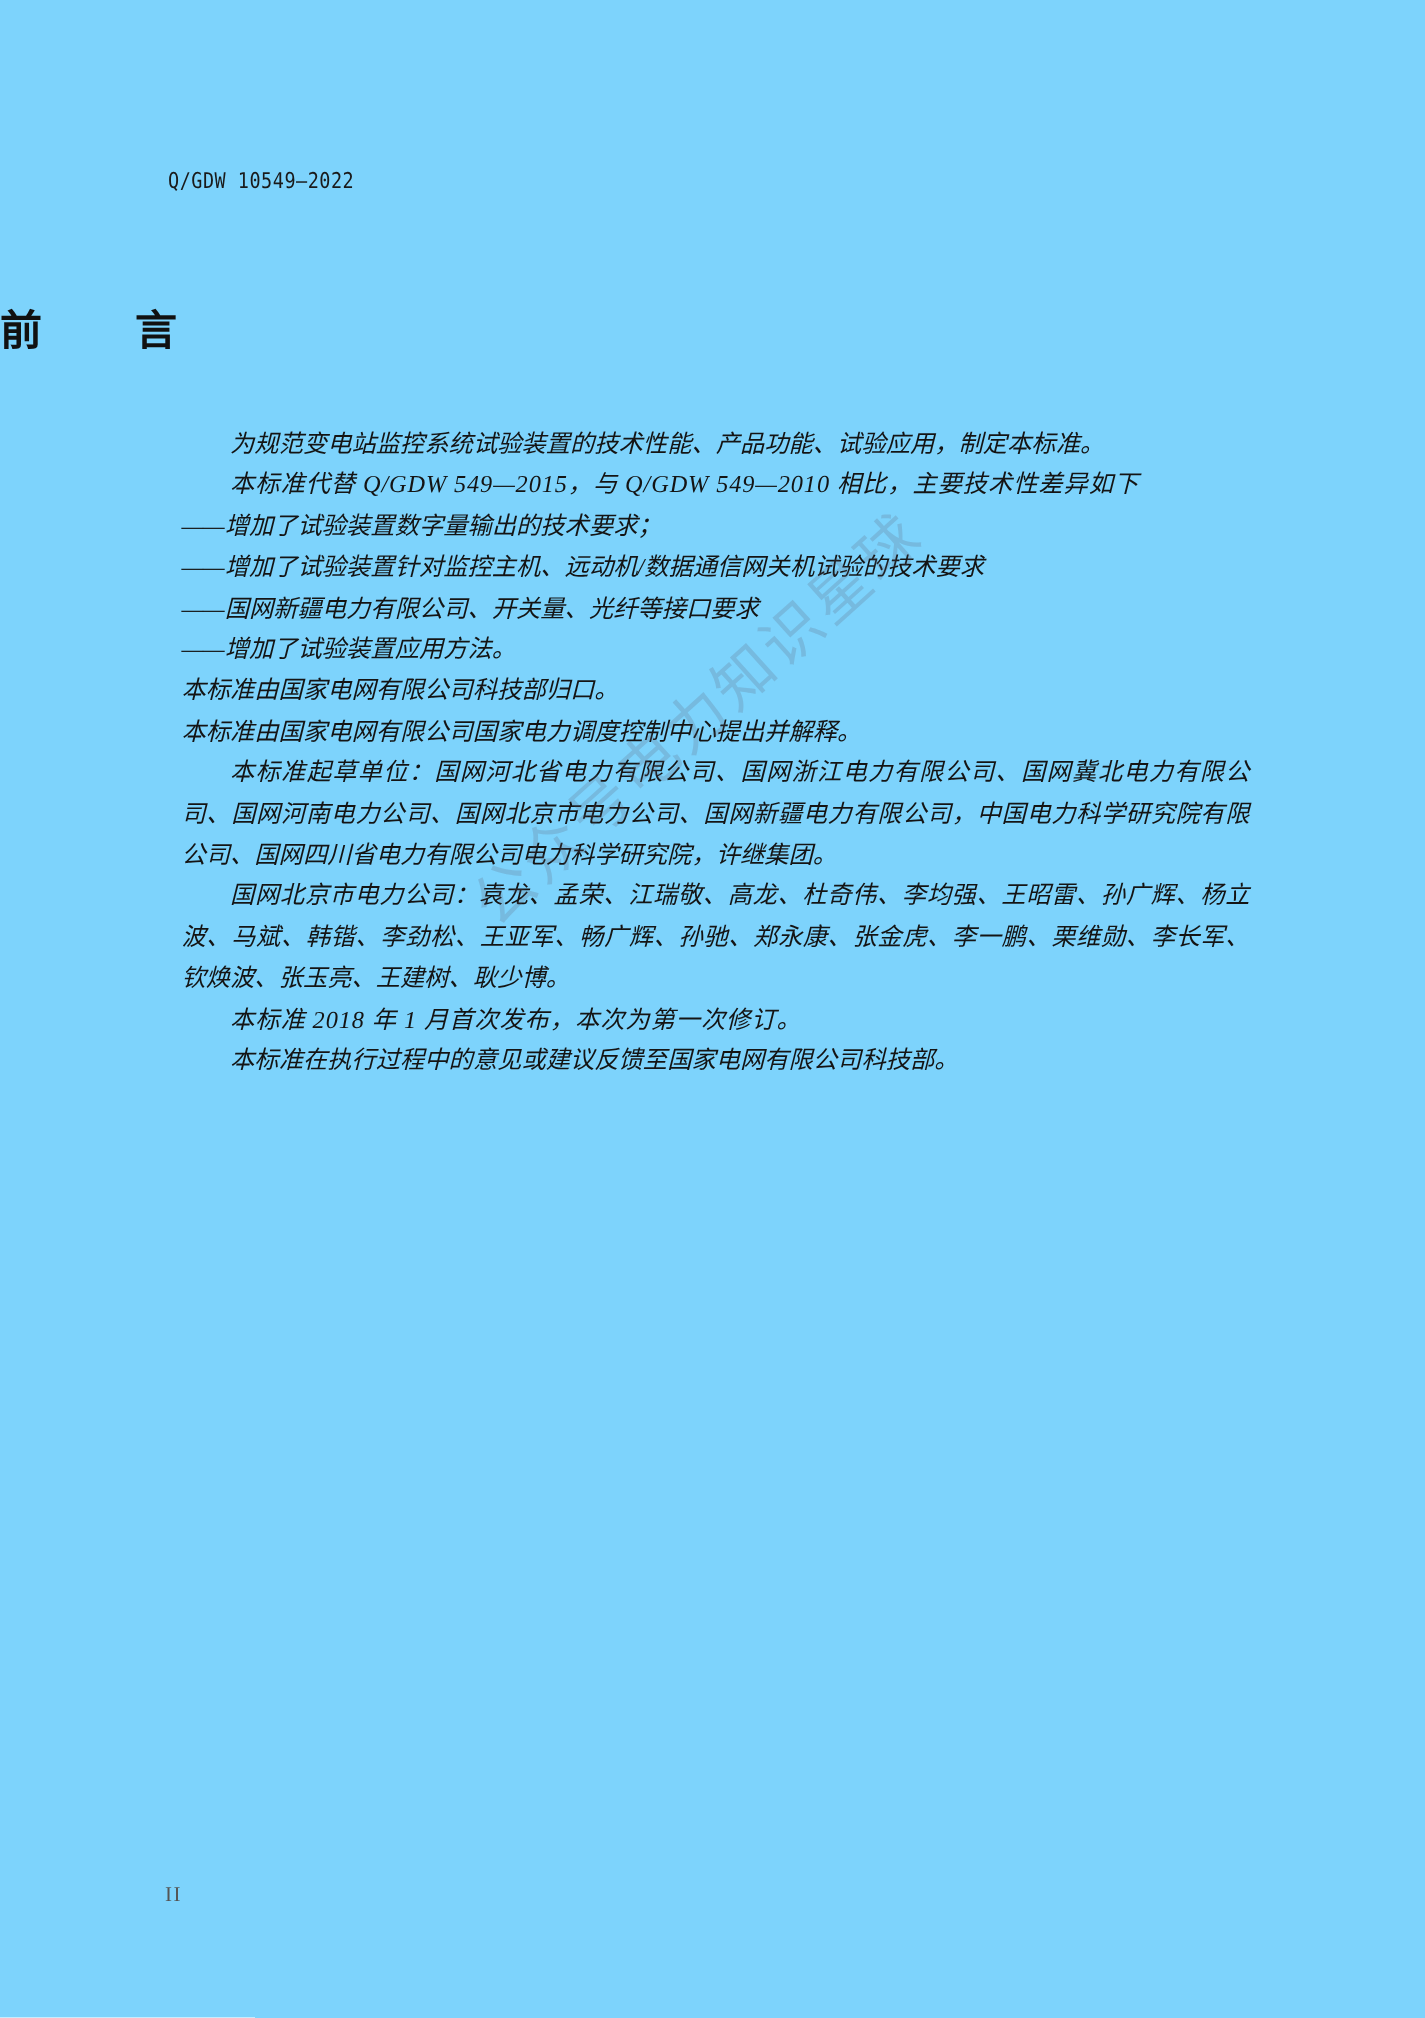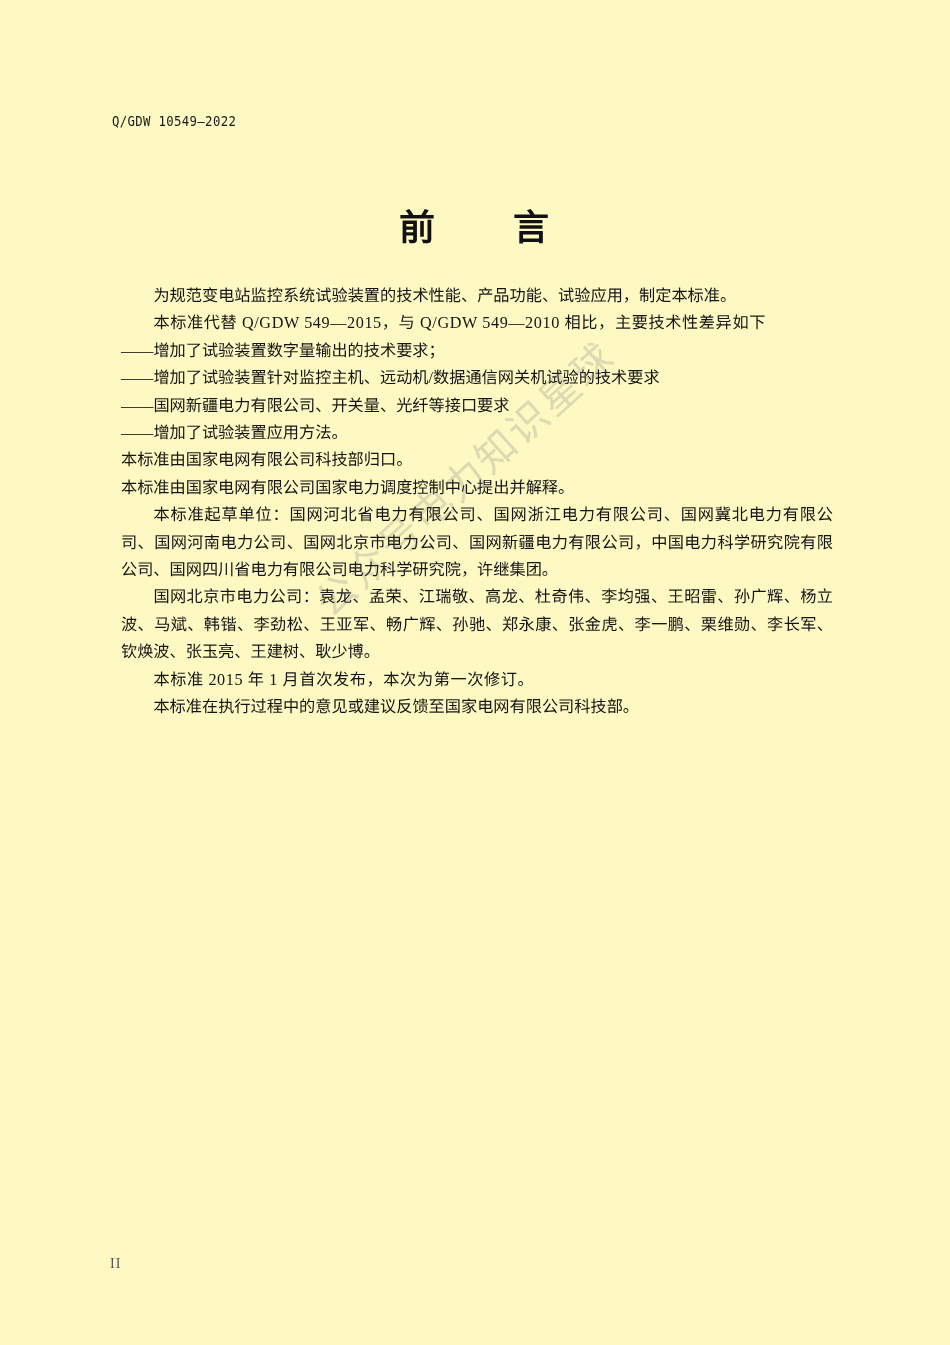--- a/index.html
+++ b/index.html
@@ -9,21 +9,21 @@
     background: #ffffff;
   }
   body {
     font-family: "Liberation Serif", "DejaVu Serif", serif;
     color: #000000;
   }
   .page {
     position: relative;
     width: 950px;
     height: 1345px;
-    background: #fef9c3;
+    background: #7dd3fc;
     overflow: hidden;
     box-sizing: border-box;
   }
 
   
   .page-header {
     position: absolute;
     top: 113px;
     left: 112px;
     font-family: "DejaVu Sans Mono", "Liberation Mono", monospace;
@@ -35,23 +35,23 @@
     transform: scaleX(0.85);
     transform-origin: left center;
   }
 
   
   .doc-title {
     position: absolute;
     top: 198px;
     left: 0;
     width: 950px;
-    text-align: center;
+    text-align: left;
     font-family: "DejaVu Sans", "Liberation Sans", sans-serif;
-    font-size: 36px;
+    font-size: 28px;
     font-weight: 700;
     letter-spacing: 2px;
     color: #111111;
     white-space: pre;
   }
 
   
   .body-block {
     position: absolute;
     top: 283px;
@@ -61,20 +61,21 @@
     line-height: 27.4px;
     color: #141414;
     text-align: justify;
     text-justify: inter-character;
   }
   .body-block p {
     margin: 0;
     padding: 0;
     text-align: justify;
     text-justify: inter-character;
+    font-style: italic;
   }
   .p-plain {
     text-indent: 0;
   }
   .p-indent {
     text-indent: 2em;
   }
   .p-dash {
     text-indent: 0;
   }
@@ -137,21 +138,21 @@
     <p class="p-dash">——增加了试验装置应用方法。</p>
 
     <p class="p-plain">本标准由国家电网有限公司科技部归口。</p>
 
     <p class="p-plain">本标准由国家电网有限公司国家电力调度控制中心提出并解释。</p>
 
     <p class="p-indent">本标准起草单位：国网河北省电力有限公司、国网浙江电力有限公司、国网冀北电力有限公司、国网河南电力公司、国网北京市电力公司、国网新疆电力有限公司，中国电力科学研究院有限公司、国网四川省电力有限公司电力科学研究院，许继集团。</p>
 
     <p class="p-indent">国网北京市电力公司：袁龙、孟荣、江瑞敬、高龙、杜奇伟、李均强、王昭雷、孙广辉、杨立波、马斌、韩锴、李劲松、王亚军、畅广辉、孙驰、郑永康、张金虎、李一鹏、栗维勋、李长军、钦焕波、张玉亮、王建树、耿少博。</p>
 
-    <p class="p-indent nowrap-code">本标准 2015 年 1 月首次发布，本次为第一次修订。</p>
+    <p class="p-indent nowrap-code">本标准 2018 年 1 月首次发布，本次为第一次修订。</p>
 
     <p class="p-indent">本标准在执行过程中的意见或建议反馈至国家电网有限公司科技部。</p>
 
   </div>
 
   <div class="watermark">公众号电力知识星球</div>
 
   <div class="page-number">II</div>
 
 </div>

